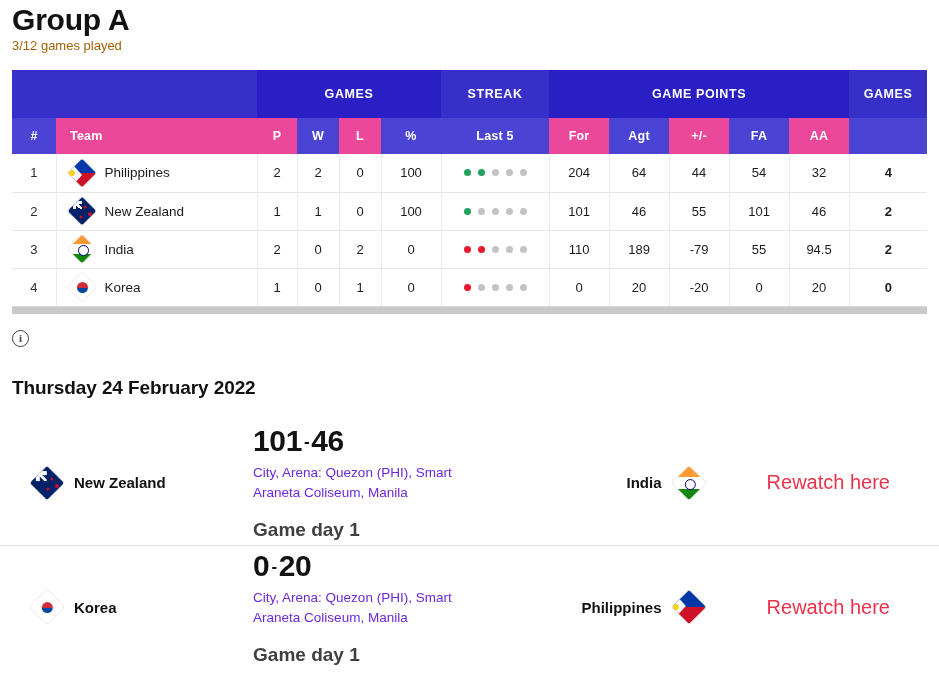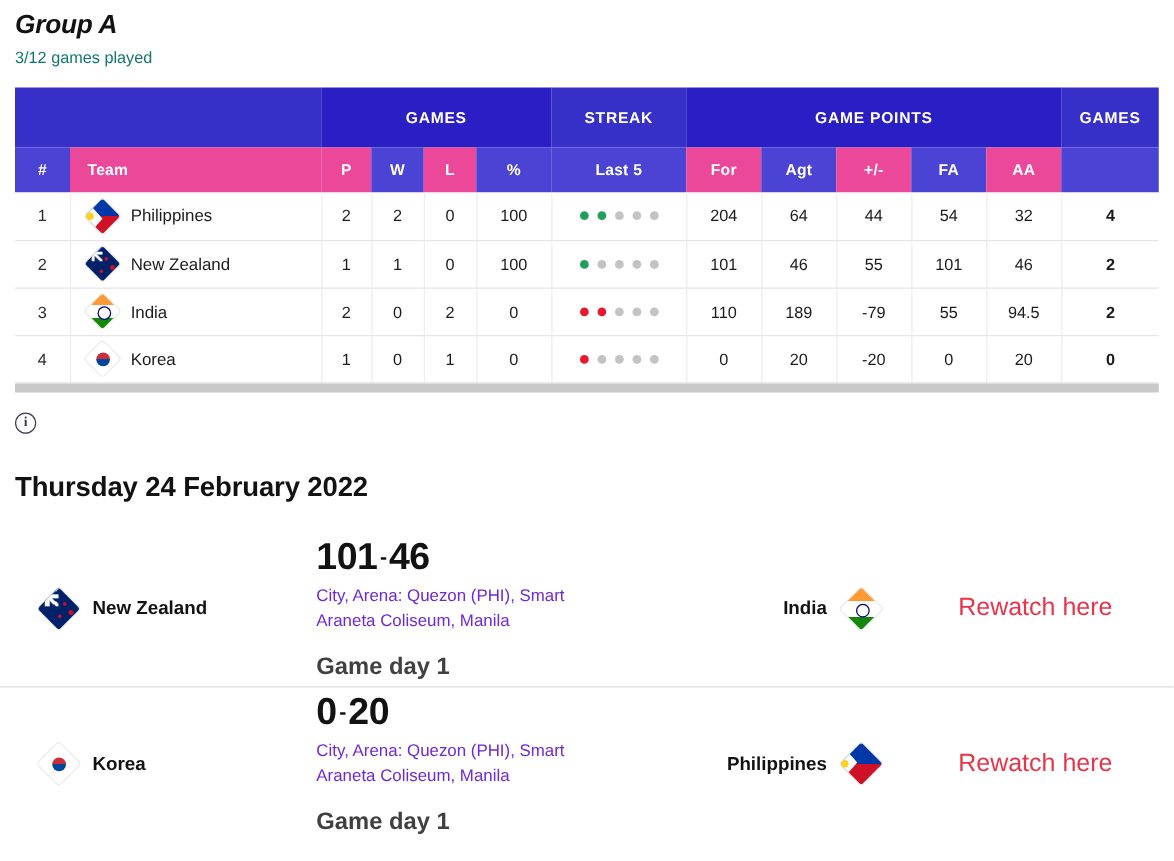--- a/index.html
+++ b/index.html
@@ -14,31 +14,30 @@
     color: #1b1b1b;
     overflow: hidden;
     position: relative;
   }
 
   
   .page-head {
     padding: 6px 12px 0 12px;
   }
   .group-title {
-    font-size: 21px;
+    font-size: 30px;
     font-weight: bold;
     letter-spacing: -0.2px;
     color: #121212;
     margin: 0;
     line-height: 28px;
-    font-style: italic;
   }
   .games-played {
     font-size: 13px;
-    color: #0f766e;
+    color: #a16207;
     margin-top: 4px;
     line-height: 16px;
   }
 
   
   .table-wrap {
     margin: 16px 12px 0 12px;
     position: relative;
   }
   table.standings {
@@ -257,21 +256,21 @@
     font-weight: bold;
     font-family: "Liberation Serif", serif;
     color: #3d3d52;
     line-height: 1;
     box-sizing: border-box;
   }
 
   
   .date-head {
     margin: 30px 0 0 12px;
-    font-size: 22px;
+    font-size: 19px;
     font-weight: bold;
     color: #121212;
     letter-spacing: -0.1px;
   }
 
   
   .matches { margin-top: 22px; }
   .match {
     display: flex;
     align-items: center;

